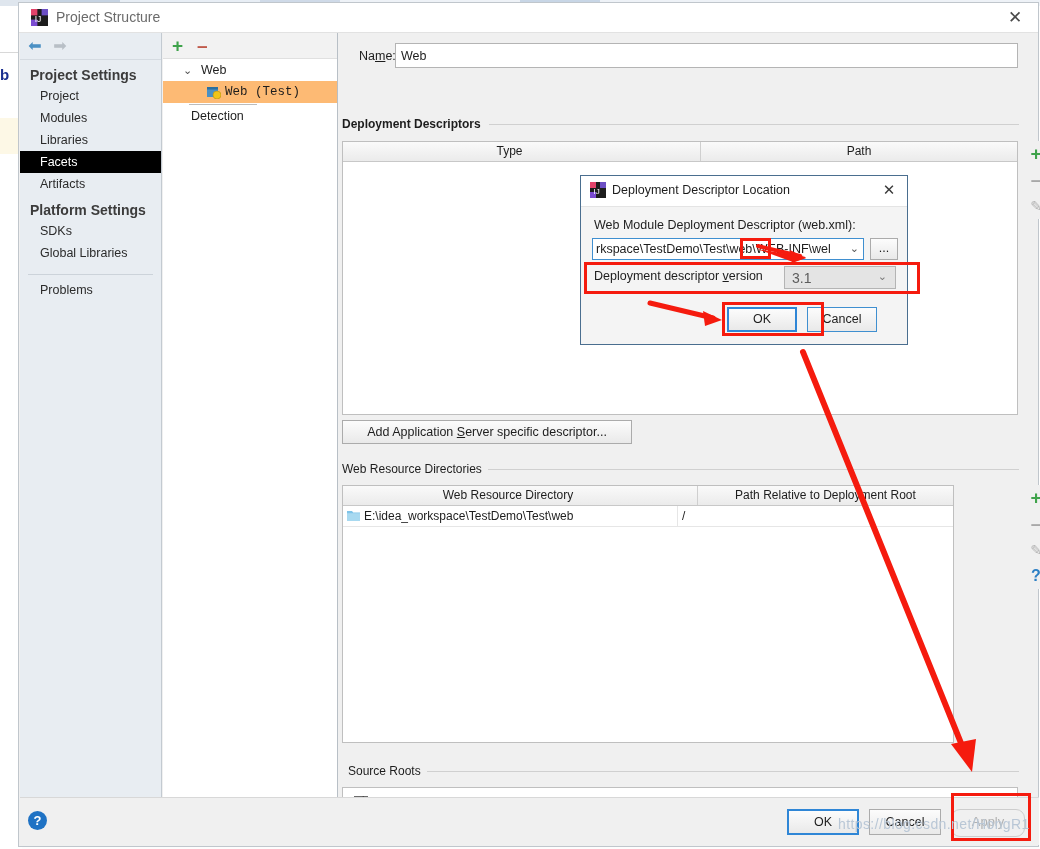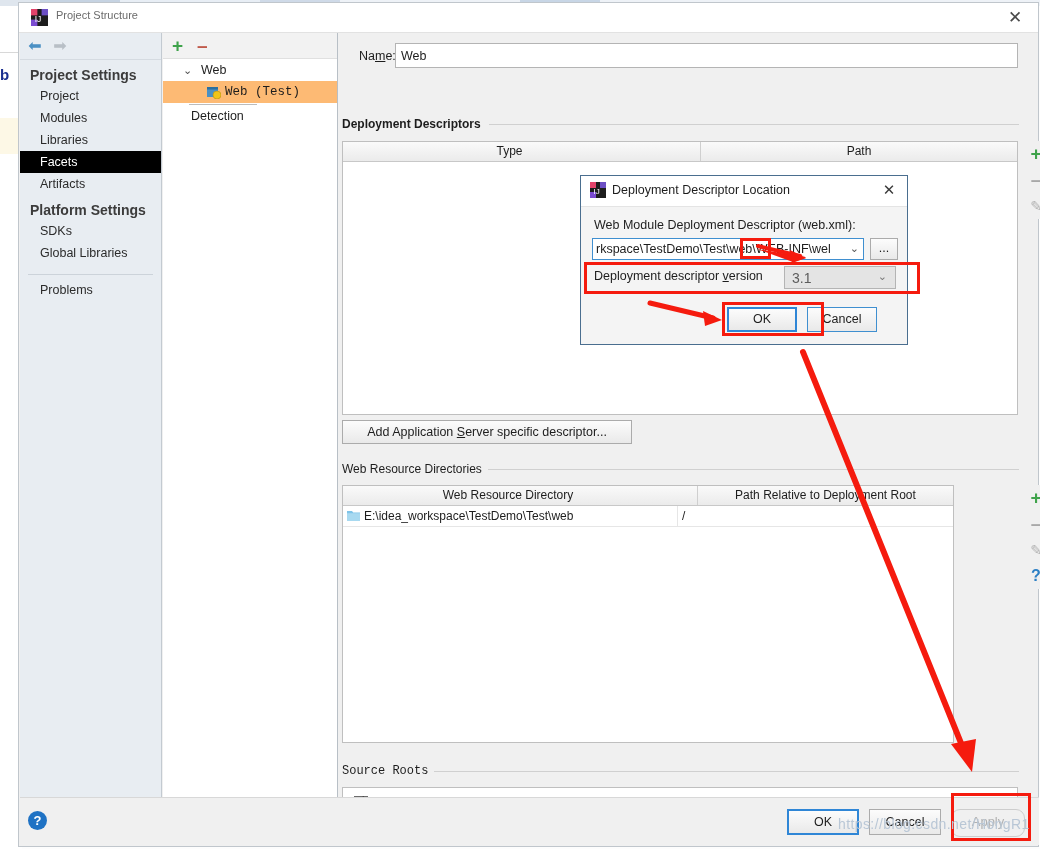--- a/index.html
+++ b/index.html
@@ -19,21 +19,21 @@
   .bg-left-blue { position:absolute; left:0; top:66px; width:17px; height:20px; color:#1a2f8f; font-weight:bold; font-size:15px; }
   .bg-left-cream { position:absolute; left:0; top:118px; width:18px; height:36px; background:#fdf8e6; }
 
   
   .window { position:absolute; left:18px; top:2px; width:1021px; height:845px;
      background:#f0f0f0; border:1px solid #c0c6cc; box-sizing:border-box; }
 
   .titlebar { position:absolute; left:0; top:0; width:100%; height:30px; background:#ffffff;
      border-bottom:1px solid #e2e2e2; box-sizing:border-box; }
   .title-ico { position:absolute; left:12px; top:6px; width:17px; height:17px; }
-  .title-text { position:absolute; left:37px; top:6px; font-size:11px; color:#6b6b6b; }
+  .title-text { position:absolute; left:37px; top:6px; font-size:14px; color:#6b6b6b; }
   .title-close { position:absolute; right:12px; top:4px; width:22px; height:22px;
      font-size:17px; color:#4a4a4a; text-align:center; line-height:21px; cursor:pointer; font-family:"Liberation Sans",sans-serif;}
 
   
   .sidebar { position:absolute; left:1px; top:30px; width:142px; height:766px; background:#e8edf2;
      border-right:1px solid #c3cad1; box-sizing:border-box; }
   .nav-arrows { height:26px; position:relative; border-bottom:1px solid #d5dbe1; }
   .arrow { position:absolute; top:5px; width:18px; height:16px; font-size:16px; line-height:16px; text-align:center; cursor:pointer;}
   .arrow.back { left:6px; color:#4a90c4; }
   .arrow.fwd  { left:31px; color:#b8bfc6; }
@@ -247,21 +247,21 @@
           <div class="td" style="flex:1;">/</div>
         </div>
       </div>
       <div class="sidebtns" style="left:683px; top:452px;">
         <div class="sb"><span class="g">+</span></div>
         <div class="sb"><span class="m">–</span></div>
         <div class="sb"><span class="p">✎</span></div>
         <div class="sb"><span class="q">?</span></div>
       </div>
 
-      <div class="group-lbl" style="left:3px; top:731px;font-family:Liberation Mono, monospace;">Source Roots</div>
+      <div class="group-lbl" style="left:9px; top:731px;">Source Roots</div>
       <div class="group-line" style="left:76px; top:738px; width:604px;"></div>
 
       <div class="srcbox" style="left:3px; top:754px; width:676px; height:32px;">
         <div style="font-size:12.5px;color:#1d1d1d;padding:8px 0 0 11px;">
           <span class="cbx"></span><span>E:\idea_workspace\TestDemo\Test\src</span>
         </div>
       </div>
     </div>
 
     <div class="footer">

